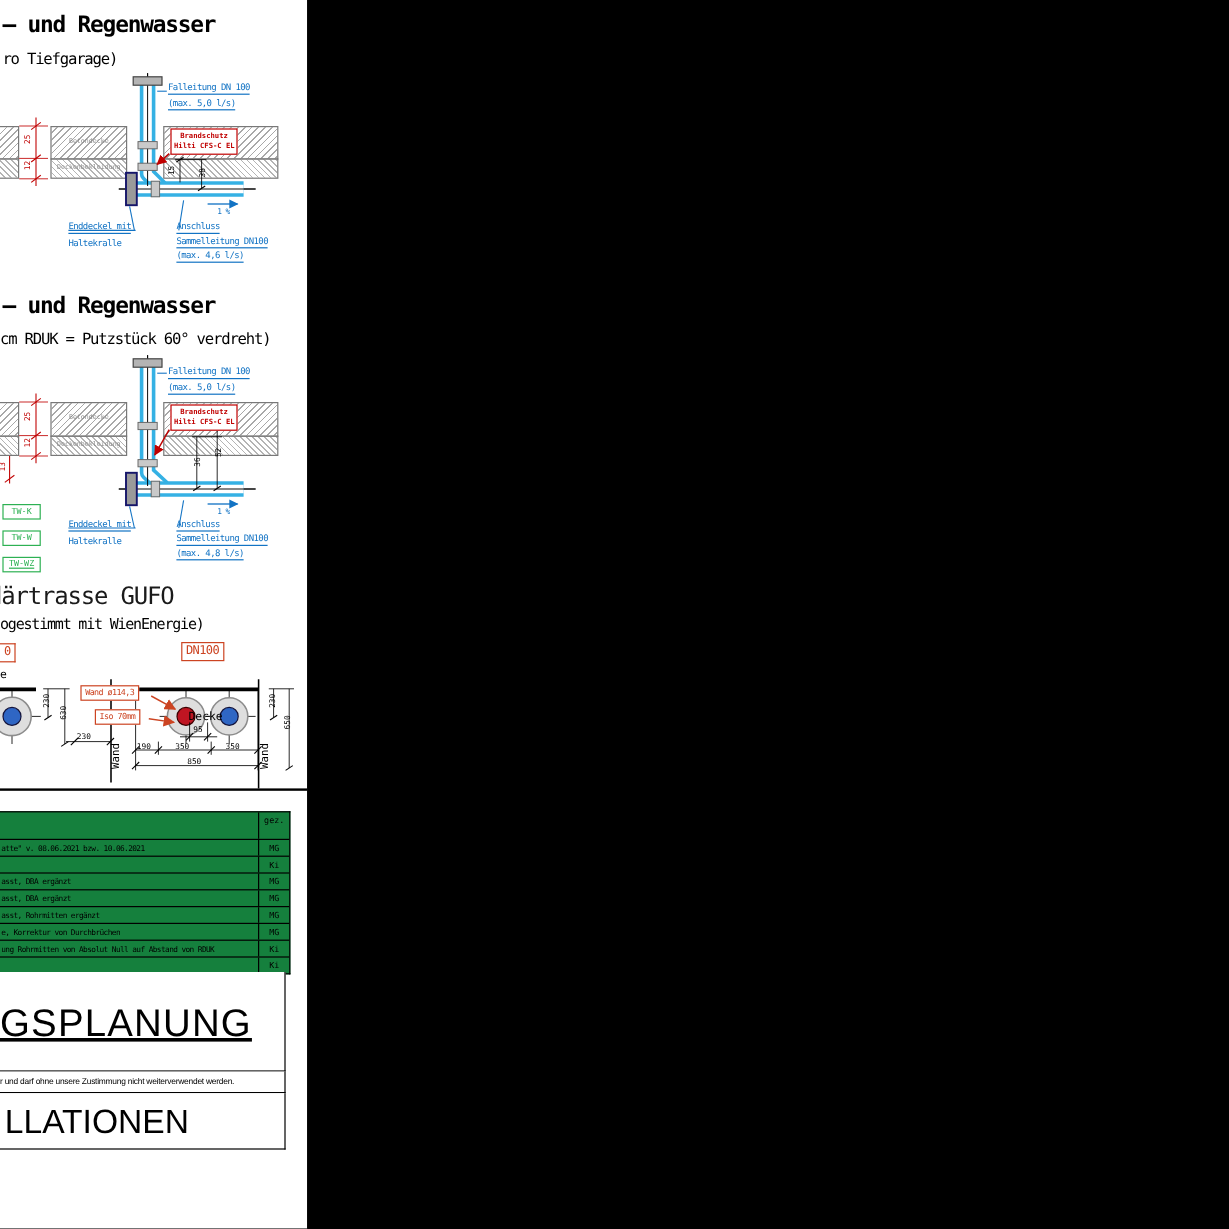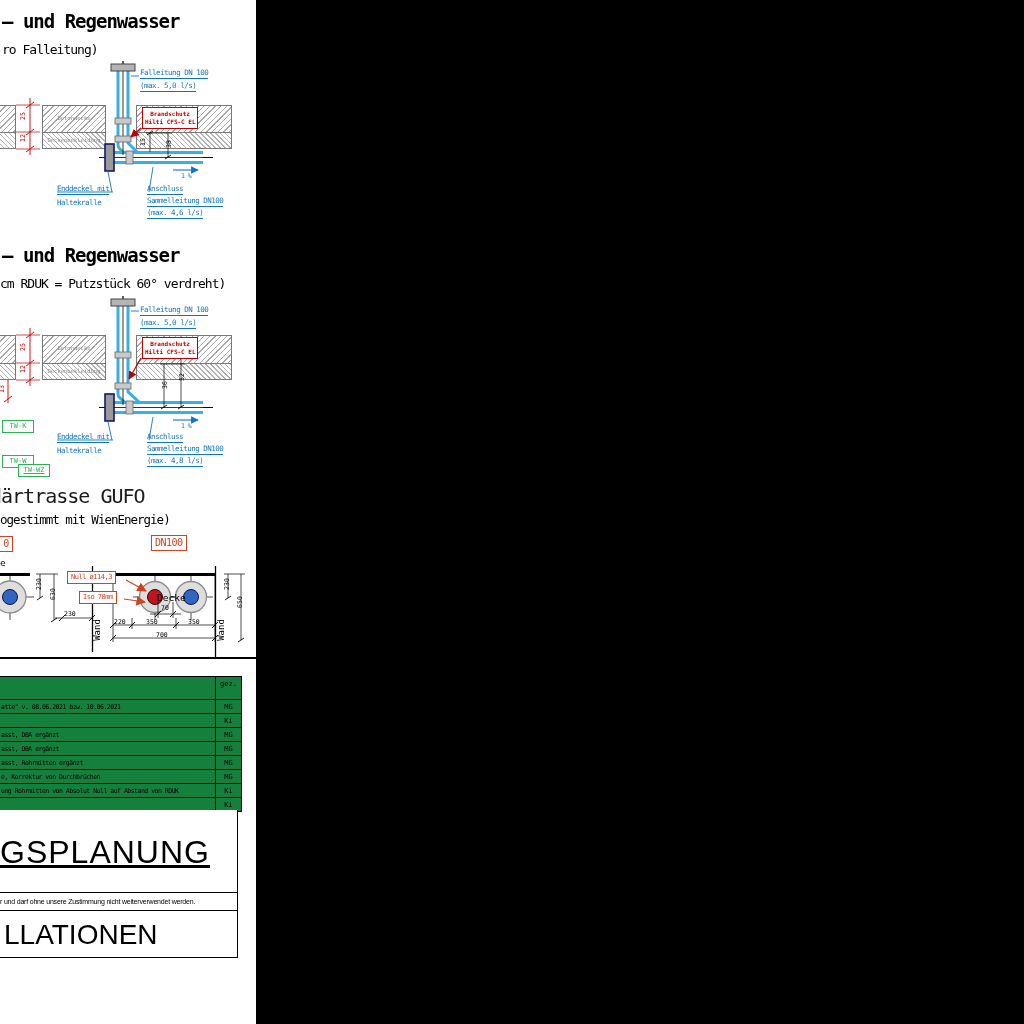--- a/index.html
+++ b/index.html
@@ -44,21 +44,21 @@
   .proj3{font:700 13px "Liberation Sans","DejaVu Sans",sans-serif;color:#000;white-space:nowrap;}
   svg{position:absolute;left:0;top:0;overflow:visible;}
 </style>
 </head>
 <body>
 
 <div class="stage">
   <div class="sheet">
 
     <div class="abs t-bold" style="left:2px;top:10px;">– und Regenwasser</div>
-    <div class="abs t-sub" style="left:2px;top:42px;">ro Falleitung)</div>
+    <div class="abs t-sub" style="left:2px;top:42px;">ro Tiefgarage)</div>
 
     <div class="abs" style="left:0;top:60px;width:257px;height:172px;">
 
       <div class="slab" style="left:-6px;top:45px;width:22px;height:28px;"></div>
       <div class="slab slab2" style="left:-6px;top:72px;width:22px;height:17px;"></div>
       <div class="slab" style="left:42px;top:45px;width:64px;height:28px;"></div>
       <div class="slab slab2" style="left:42px;top:72px;width:64px;height:17px;"></div>
       <div class="slab" style="left:136px;top:45px;width:96px;height:28px;"></div>
       <div class="slab slab2" style="left:136px;top:72px;width:96px;height:17px;"></div>
       <svg width="257" height="172" viewBox="0 0 257 172">
@@ -204,22 +204,22 @@
       <div class="abs dim-red rot" style="left:-9px;top:90px;">13</div>
       <div class="abs dim-blk rot" style="left:154px;top:86px;">36</div>
       <div class="abs dim-blk rot" style="left:171px;top:78px;">52</div>
       <div class="abs lbl-blue" style="left:181px;top:127px;font-size:6.5px;">1 %</div>
       <div class="abs lbl-blue u" style="left:57px;top:137px;">Enddeckel mit</div>
       <div class="abs lbl-blue" style="left:57px;top:151px;">Haltekralle</div>
       <div class="abs lbl-blue u" style="left:147px;top:137px;">Anschluss</div>
       <div class="abs lbl-blue u" style="left:147px;top:149px;">Sammelleitung DN100</div>
       <div class="abs lbl-blue u" style="left:147px;top:161px;">(max. 4,8 l/s)</div>
       <div class="abs box-green" style="left:2px;top:125px;">TW-K</div>
-      <div class="abs box-green" style="left:2px;top:147px;margin-top:13px;">TW-W</div>
-      <div class="abs box-green" style="left:18px;top:169px;text-decoration:underline;">TW-WZ</div>
+      <div class="abs box-green" style="left:2px;top:147px;">TW-W</div>
+      <div class="abs box-green" style="left:2px;top:169px;text-decoration:underline;">TW-WZ</div>
     </div>
 
     <div class="abs t-light" style="left:-10px;top:484px;">därtrasse GUFO</div>
     <div class="abs t-sub" style="left:0px;top:512px;font-size:12.5px;">ogestimmt mit WienEnergie)</div>
 
     <div class="abs" style="left:0;top:530px;width:257px;height:130px;">
       <svg width="257" height="130" viewBox="0 0 257 130">
         <defs>
           <marker id="arO" viewBox="0 0 10 10" refX="9" refY="5" markerWidth="8" markerHeight="8" orient="auto">
               <path d="M0 0L10 5L0 10z" fill="#cc4422"></path>
@@ -282,32 +282,32 @@
         <line x1="238" y1="112" x2="244" y2="108" stroke="#000" stroke-width="0.9"></line>
 
         <line x1="126" y1="50" x2="146" y2="61" stroke="#cc4422" stroke-width="1.2" marker-end="url(#arO)"></line>
         <line x1="124" y1="69" x2="145" y2="72" stroke="#cc4422" stroke-width="1.2" marker-end="url(#arO)"></line>
       </svg>
 
       <div class="abs box-orange" style="left:151px;top:5px;font-size:10px;line-height:12px;">DN100</div>
       <div class="abs box-orange" style="left:0;top:6px;width:10px;border-left:none;font-size:10px;line-height:12px;padding:1px 1px;">0</div>
       <div class="abs cad-blk" style="left:157px;top:26px;margin-top:36px;">Decke</div>
       <div class="abs cad-blk" style="left:0px;top:27px;">e</div>
-      <div class="abs box-orange" style="left:67px;top:41px;">Null ø114,3</div>
+      <div class="abs box-orange" style="left:67px;top:41px;">Wand ø114,3</div>
       <div class="abs box-orange" style="left:79px;top:61px;">Iso 70mm</div>
       <div class="abs cad-blk rot" style="left:86px;top:95px;font-size:9px;">Wand</div>
       <div class="abs cad-blk rot" style="left:210px;top:95px;font-size:9px;">Wand</div>
       <div class="abs dim-blk rot" style="left:28px;top:50px;">230</div>
       <div class="abs dim-blk rot" style="left:42px;top:60px;">630</div>
       <div class="abs dim-blk" style="left:64px;top:80px;">230</div>
-      <div class="abs dim-blk" style="left:161px;top:74px;">70</div>
-      <div class="abs dim-blk" style="left:114px;top:88px;">220</div>
+      <div class="abs dim-blk" style="left:161px;top:74px;">95</div>
+      <div class="abs dim-blk" style="left:114px;top:88px;">190</div>
       <div class="abs dim-blk" style="left:146px;top:88px;">350</div>
       <div class="abs dim-blk" style="left:188px;top:88px;">350</div>
-      <div class="abs dim-blk" style="left:156px;top:101px;">700</div>
+      <div class="abs dim-blk" style="left:156px;top:101px;">850</div>
       <div class="abs dim-blk rot" style="left:216px;top:50px;">230</div>
       <div class="abs dim-blk rot" style="left:229px;top:68px;">650</div>
     </div>
 
     <div class="hline" style="left:0;top:657px;width:256px;"></div>
 
     <div class="tbl">
       <div class="trow">
         <span class="txt"></span>
         <span class="gz">gez.</span>

